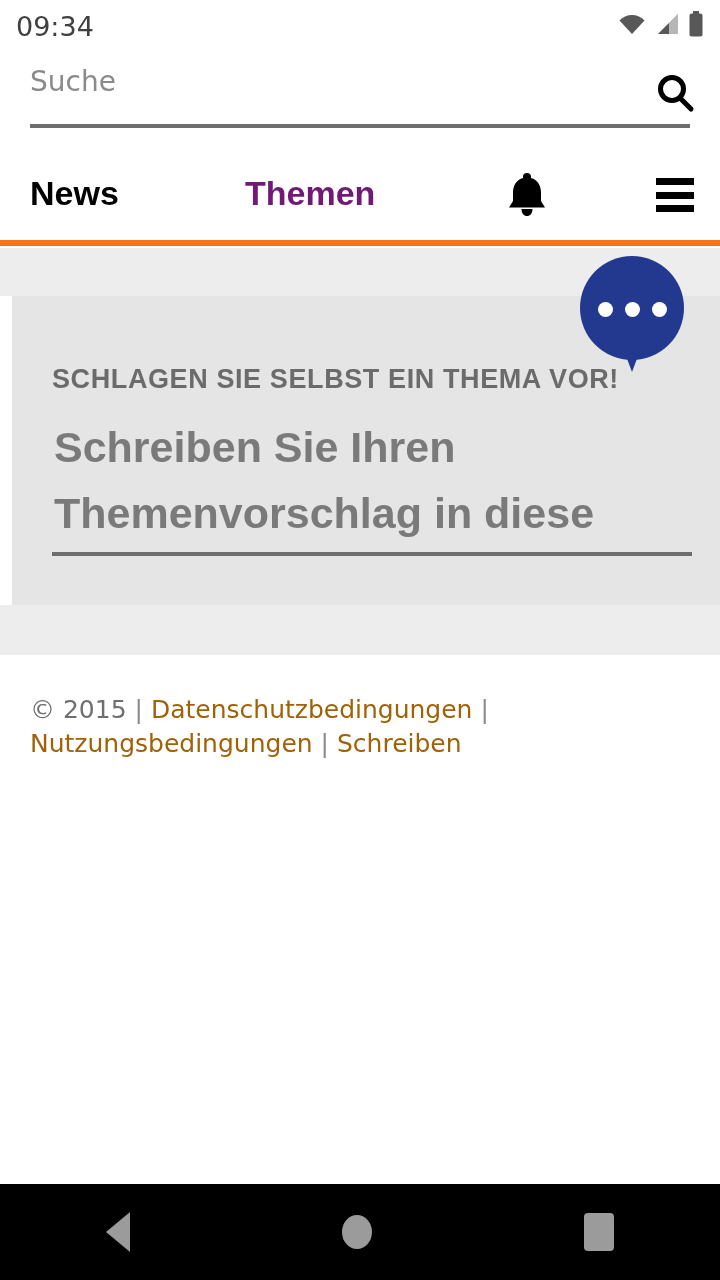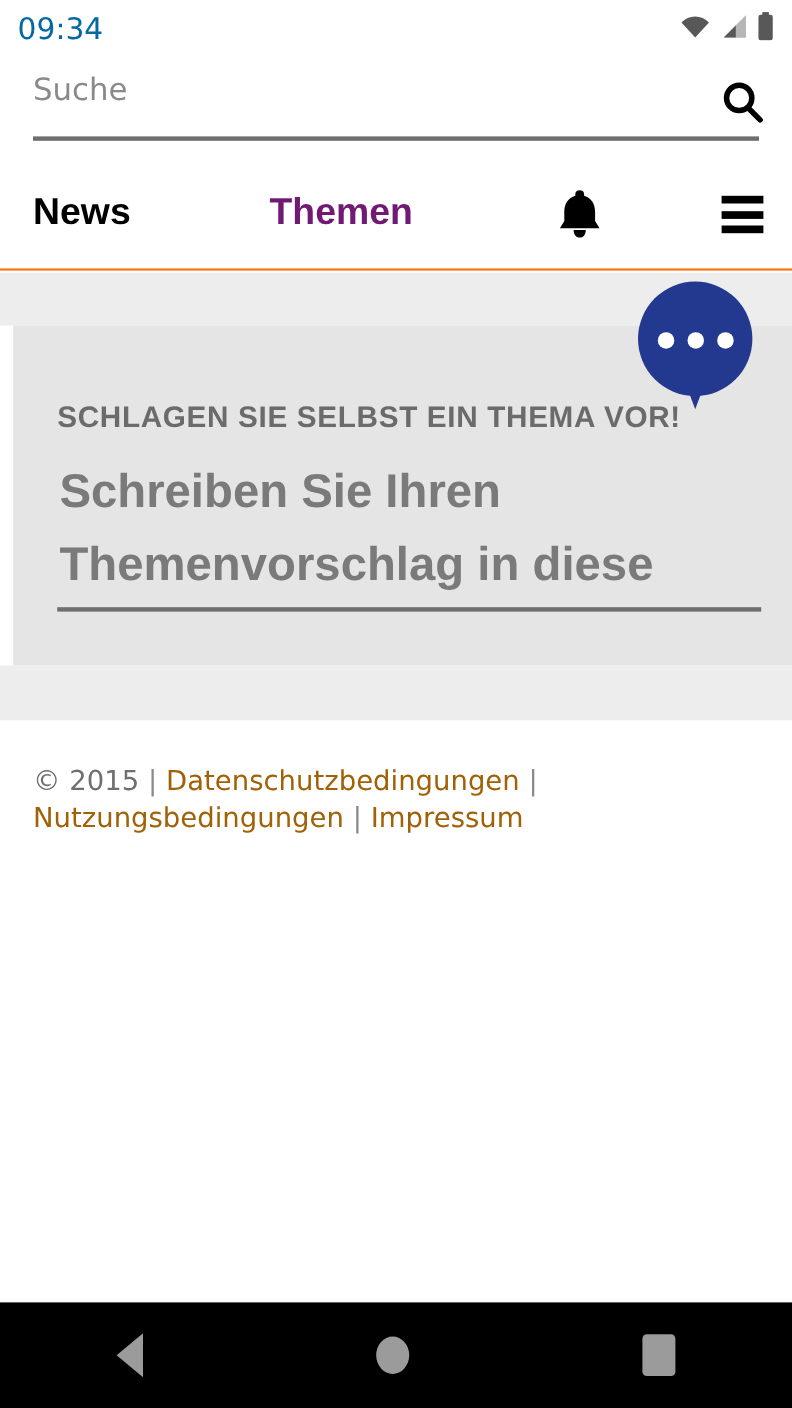--- a/index.html
+++ b/index.html
@@ -24,21 +24,21 @@
     background: #ffffff;
     display: flex;
     align-items: center;
     justify-content: space-between;
     padding: 0 16px 0 16px;
     box-sizing: border-box;
   }
   .status-clock {
     font-family: "DejaVu Sans", sans-serif;
     font-size: 27px;
-    color: #0369a1;
+    color: #404040;
     letter-spacing: 0px;
     line-height: 1;
   }
   .status-icons {
     display: flex;
     align-items: center;
     gap: 9px;
   }
 
   
@@ -83,21 +83,21 @@
     background: #6e6e6e;
   }
 
   
   .main-nav {
     position: absolute;
     top: 146px; left: 0;
     width: 720px;
     height: 100px;
     background: #ffffff;
-    border-bottom: 2px solid #f97316;
+    border-bottom: 6px solid #f97316;
     box-sizing: border-box;
   }
   .nav-news {
     position: absolute;
     left: 30px;
     top: 28px;
     font-family: "Liberation Sans", sans-serif;
     font-weight: bold;
     font-size: 34px;
     color: #000000;
@@ -370,21 +370,21 @@
 <div class="band-bottom"></div>
 
 <div class="footer">
   <div class="footer-line">
     <span>© 2015</span>
     <span class="footer-sep">|</span>
     <a class="footer-link">Datenschutzbedingungen</a>
     <span class="footer-sep">|</span>
     <a class="footer-link">Nutzungsbedingungen</a>
     <span class="footer-sep">|</span>
-    <a class="footer-link">Impressum</a>
+    <a class="footer-link">Schreiben</a>
   </div>
 </div>
 
 <div class="android-nav">
   <div class="nav-back"></div>
   <div class="nav-home"></div>
   <div class="nav-recents"></div>
 </div>
 
 </body></html>

